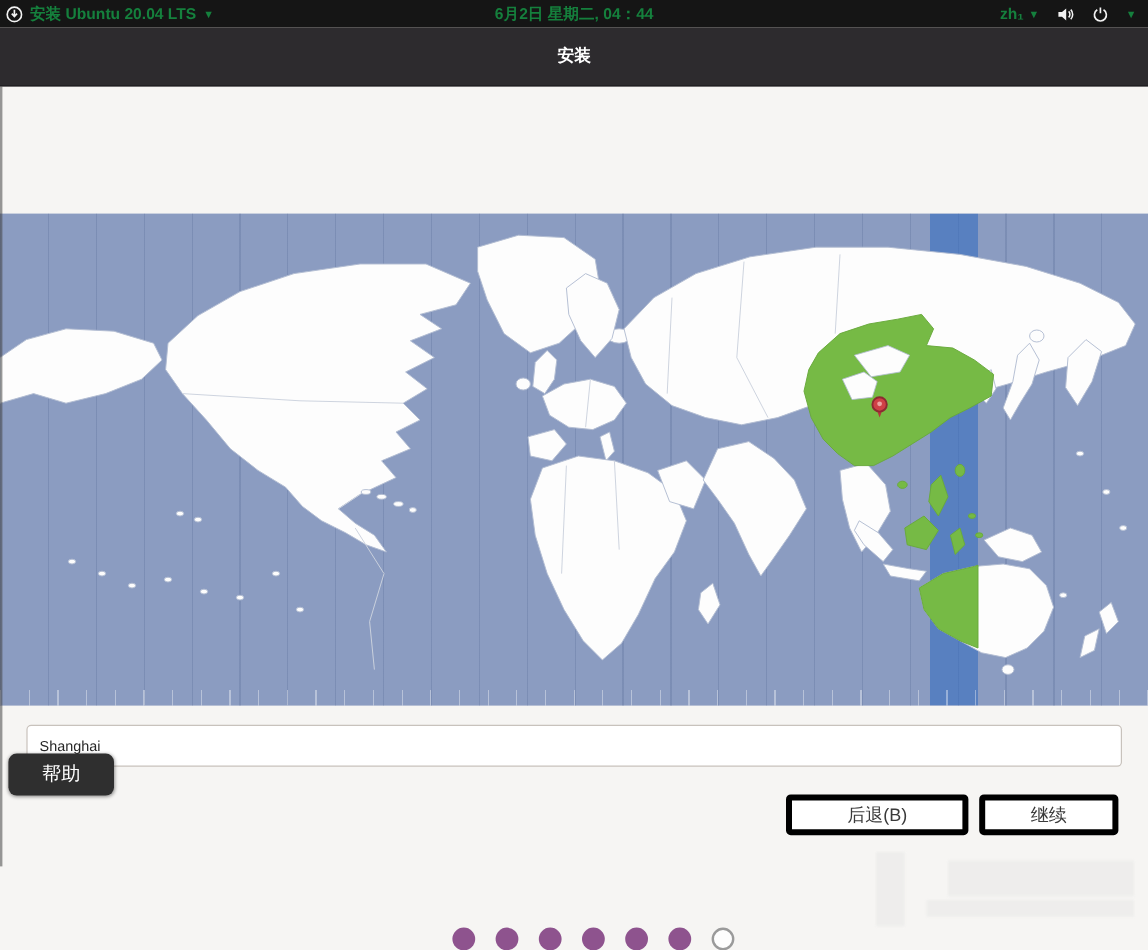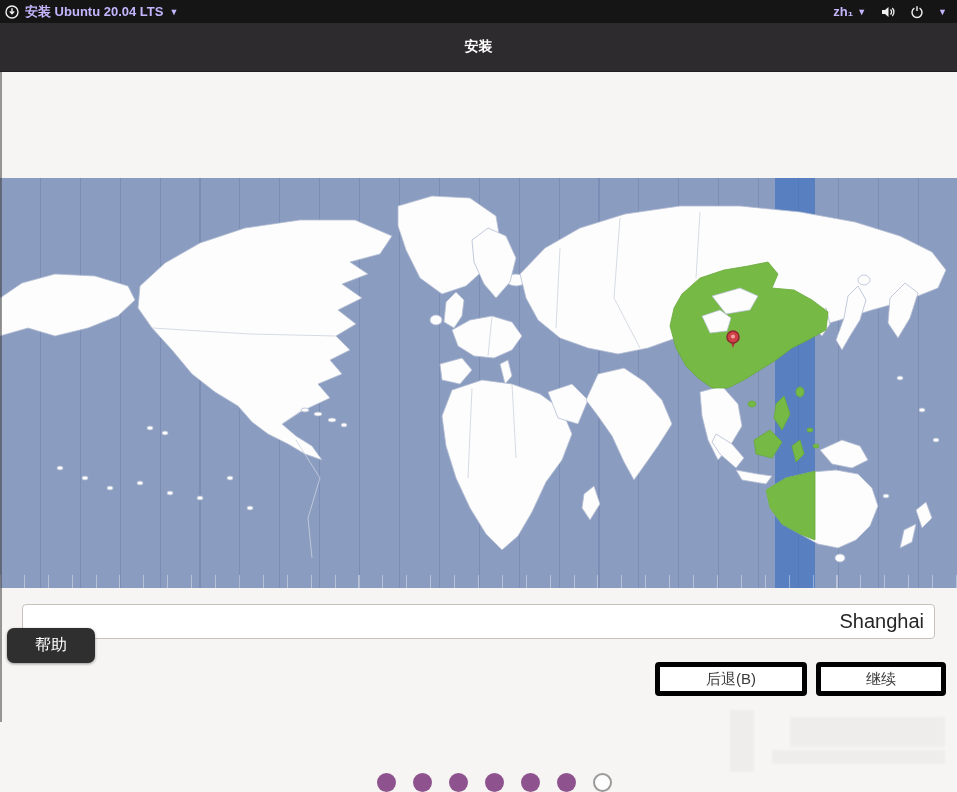--- a/index.html
+++ b/index.html
@@ -7,21 +7,21 @@
     font-family:"Liberation Sans","DejaVu Sans",sans-serif;
     background:#fff;
   }
   .screen{
     position:relative;width:957px;height:792px;overflow:hidden;
     background:#f6f5f3;
   }
   
   .topbar{
     position:absolute;left:0;top:0;width:957px;height:23px;
-    background:#151515;color:#c4b5fd;
+    background:#151515;color:#15803d;
     display:flex;align-items:center;font-size:13px;font-weight:bold;
   }
   .topbar .left{display:flex;align-items:center;gap:6px;padding-left:5px;}
   .topbar .center{position:absolute;left:0;right:0;text-align:center;pointer-events:none;}
   .topbar .right{margin-left:auto;display:flex;align-items:center;gap:14px;padding-right:10px;}
   .caret{font-size:9px;line-height:1;position:relative;top:1px;}
   .sysicon{display:inline-flex;align-items:center;}
   .ime{display:flex;align-items:center;gap:4px;}
   
   .titlebar{
@@ -56,43 +56,42 @@
     background:repeating-linear-gradient(to right,
       rgba(255,255,255,0.38) 0px, rgba(255,255,255,0.38) 1px,
       transparent 1px, transparent 23.9px);
     pointer-events:none;
   }
   .map svg{position:absolute;left:0;top:0;}
   
   .city-input{
     position:absolute;left:22px;top:604px;width:913px;height:35px;
     box-sizing:border-box;border:1px solid #c8c2bc;border-radius:4px;
-    background:#fff;color:#262626;font-size:20px;padding:0 10px;
+    background:#fff;color:#262626;font-size:12px;padding:0 10px;
     font-family:"Liberation Sans","DejaVu Sans",sans-serif;
     outline:none;
-    text-align:right;
   }
   
   .tooltip{
     position:absolute;left:7px;top:628px;z-index:40;
     background:#2f2f2f;color:#fff;font-size:16px;
     padding:7px 28px;border-radius:7px;
     box-shadow:0 1px 3px rgba(0,0,0,0.4);
   }
   
   .btn{
     position:absolute;top:662px;height:34px;
     background:#fff;border:5px solid #000000;border-radius:4px;
     font-size:15px;color:#3a3a3a;
     display:flex;align-items:center;justify-content:center;
     box-sizing:border-box;cursor:pointer;
     font-family:"Liberation Sans","DejaVu Sans",sans-serif;
   }
   .btn-back{left:655px;width:152px;}
-  .btn-continue{left:816px;width:130px;}
+  .btn-continue{left:816px;width:116px;}
   
   .dots{
     position:absolute;left:377px;top:773px;
     display:flex;gap:17px;
   }
   .dot{
     width:19px;height:19px;border-radius:50%;
     background:#8e538e;box-sizing:border-box;
   }
   .dot.empty{background:#fdfdfd;border:2px solid #9a9a9a;}
@@ -112,20 +111,23 @@
   <div class="topbar">
     <div class="left">
       <span class="sysicon">
         <svg width="14" height="14" viewBox="0 0 14 14">
           <circle cx="7" cy="7" r="6" fill="none" stroke="#f2f2f2" stroke-width="1.4"></circle>
           <path d="M7 3.2 V8.2 M4.8 6.4 L7 8.8 L9.2 6.4" stroke="#f2f2f2" stroke-width="1.4" fill="none"></path>
         </svg>
       </span>
       <span>安装 Ubuntu 20.04 LTS</span>
       <span class="caret">▼</span>
+    </div>
+    <div class="center">
+      <span>6月2日 星期二, 04：44</span>
     </div>
     <div class="right">
       <span class="ime">
         <span>zh₁</span>
         <span class="caret">▼</span>
       </span>
       <span class="sysicon">
         <svg width="16" height="14" viewBox="0 0 16 14">
           <path d="M2 5 H5 L8.5 2 V12 L5 9 H2 Z" fill="#f2f2f2"></path>
           <path d="M10.5 4.5 A3.4 3.4 0 0 1 10.5 9.5 M12.3 3 A5.8 5.8 0 0 1 12.3 11" stroke="#f2f2f2" stroke-width="1.3" fill="none"></path>

